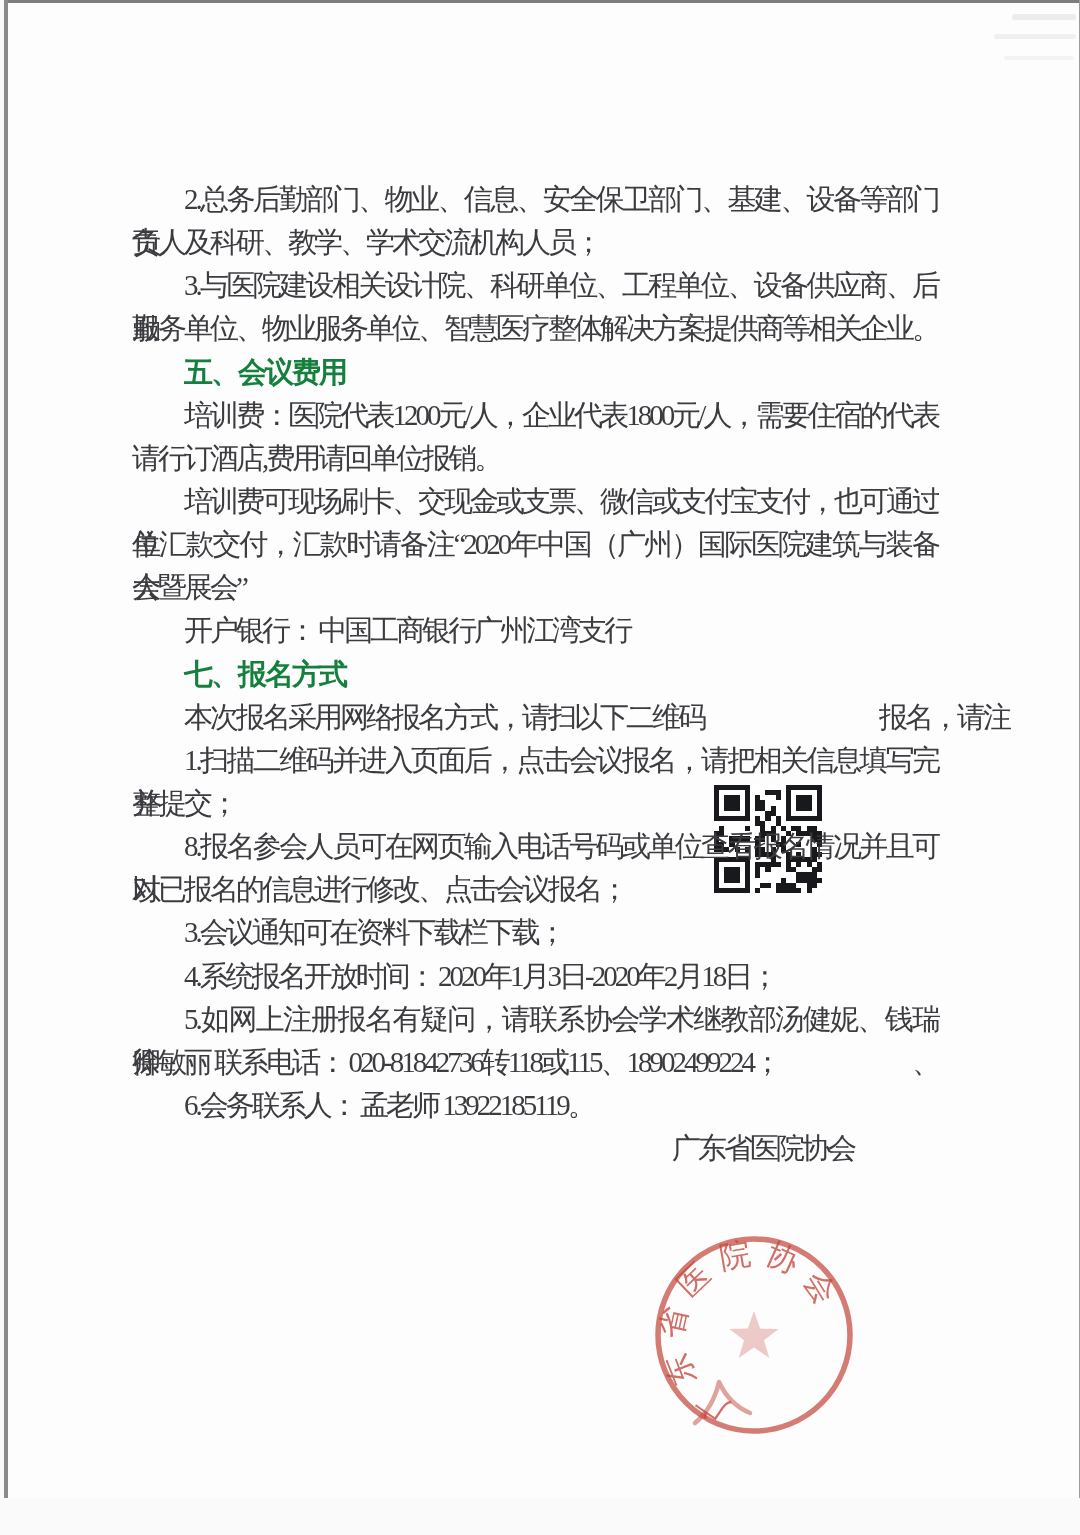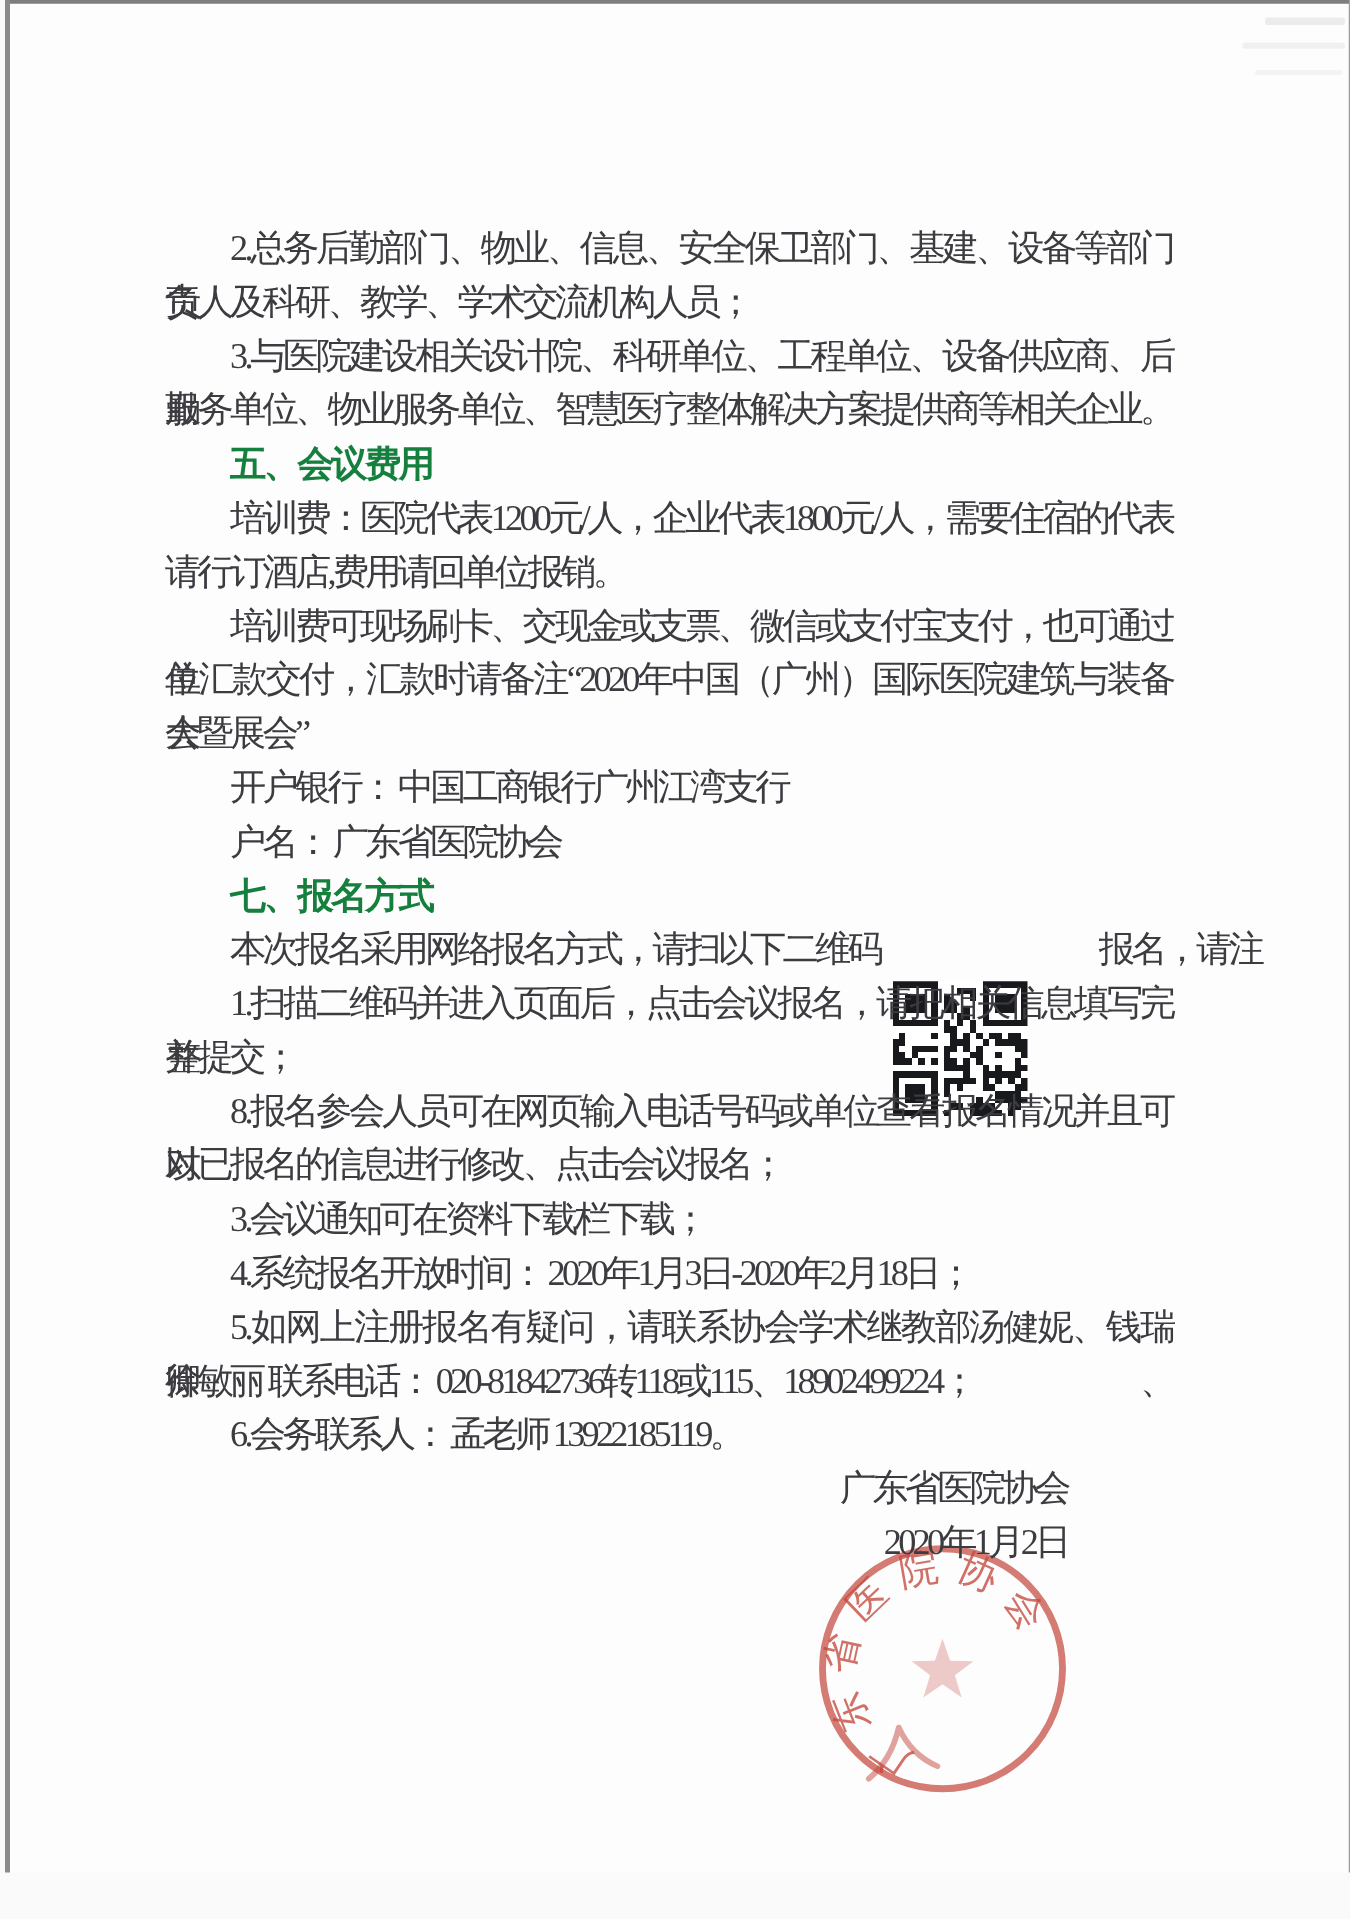--- a/index.html
+++ b/index.html
@@ -58,34 +58,32 @@
       <div class="line">责人及科研、教学、学术交流机构人员；</div>
       <div class="line indent justify">3.与医院建设相关设计院、科研单位、工程单位、设备供应商、后勤</div>
       <div class="line justify">服务单位、物业服务单位、智慧医疗整体解决方案提供商等相关企业。</div>
       <div class="line indent bold">五、会议费用</div>
       <div class="line indent justify">培训费：医院代表1200元/人，企业代表1800元/人，需要住宿的代表</div>
       <div class="line">请行订酒店,费用请回单位报销。</div>
       <div class="line indent justify">培训费可现场刷卡、交现金或支票、微信或支付宝支付，也可通过单</div>
       <div class="line justify">位汇款交付，汇款时请备注“2020年中国（广州）国际医院建筑与装备大</div>
       <div class="line">会暨展会”</div>
       <div class="line indent">开户银行： 中国工商银行广州江湾支行</div>
-      <div class="line indent">户名： 广东省医院协会</div>
       <div class="line indent bold">七、报名方式</div>
       <div class="line indent"><span>本次报名采用网络报名方式，请扫以下二维码</span><span class="after-qr">报名，请注</span></div>
       <div class="line indent justify">1.扫描二维码并进入页面后，点击会议报名，请把相关信息填写完整</div>
       <div class="line">并提交；</div>
       <div class="line indent justify">8.报名参会人员可在网页输入电话号码或单位查看报名情况并且可以</div>
       <div class="line">对已报名的信息进行修改、点击会议报名；</div>
       <div class="line indent">3.会议通知可在资料下载栏下载；</div>
       <div class="line indent">4.系统报名开放时间： 2020年1月3日-2020年2月18日；</div>
       <div class="line indent justify">5.如网上注册报名有疑问，请联系协会学术继教部汤健妮、钱瑞卿、</div>
       <div class="line">徐敏丽 联系电话： 020-81842736转118或115、18902499224；</div>
       <div class="line indent">6.会务联系人： 孟老师 13922185119。</div>
       <div class="line right">广东省医院协会</div>
-      <div class="line right">2020年1月2日</div>
     </div>
 
   <svg id="qr" viewBox="0 0 21 21" shape-rendering="crispEdges">
     <rect x="0" y="0" width="21" height="21" fill="#ffffff"></rect>
     <g id="qr-modules" fill="#17191c">
         <rect x="0" y="0" width="7" height="7"></rect>
         <rect x="1" y="1" width="5" height="5" fill="#ffffff"></rect>
         <rect x="2" y="2" width="3" height="3"></rect>
         <rect x="14" y="0" width="7" height="7"></rect>
         <rect x="15" y="1" width="5" height="5" fill="#ffffff"></rect>

